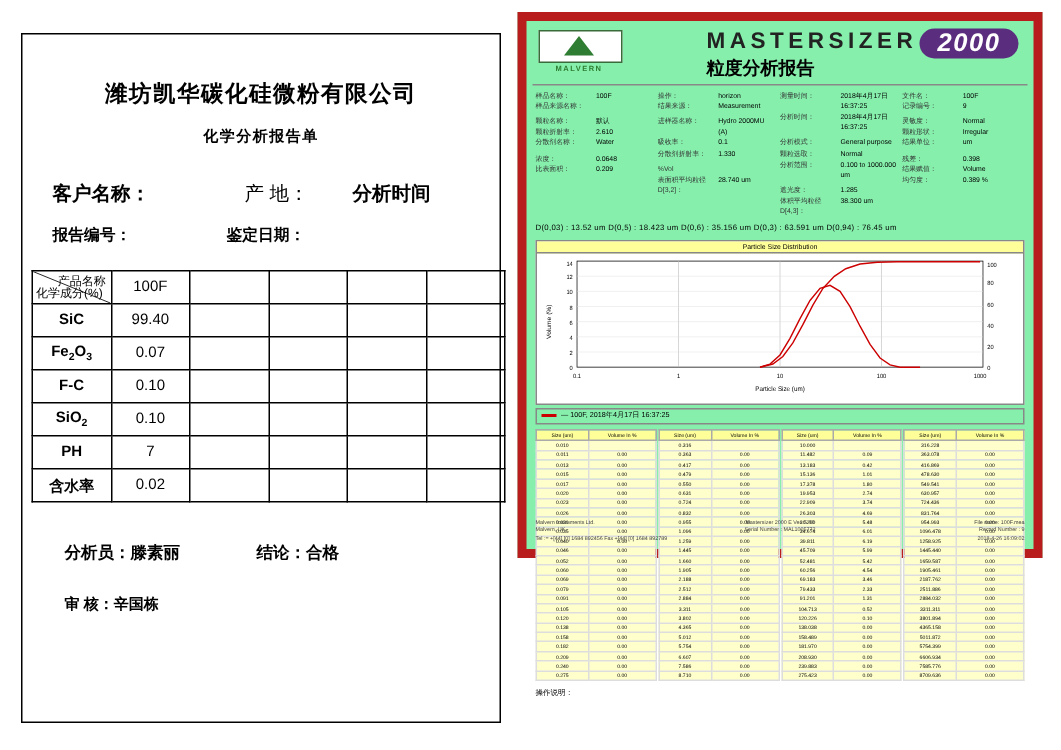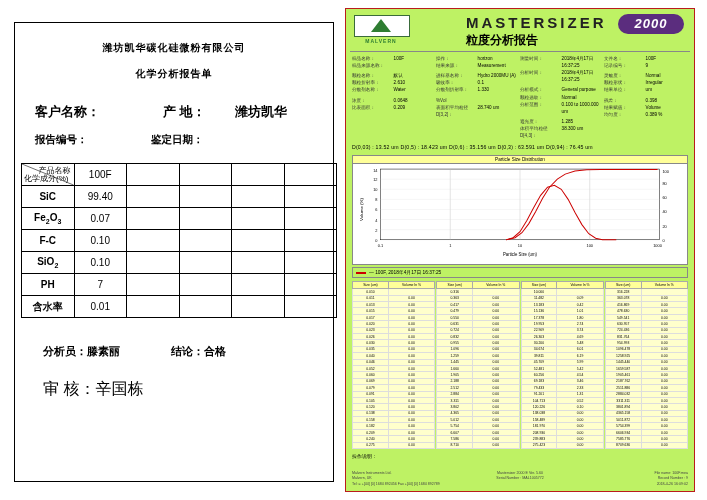--- a/index.html
+++ b/index.html
@@ -10,32 +10,32 @@
   }
   .page{position:absolute;inset:0;}
 
   
   .left{
     position:absolute;left:14px;top:22px;width:320px;height:460px;
     border:1px solid #000;box-sizing:border-box;
   }
   .left-inner{position:absolute;inset:6px;}
   .cn-title{
-    text-align:center;font-weight:bold;font-size:10px;
-    letter-spacing:1px;margin-top:12px;
+    text-align:center;font-weight:bold;font-size:15px;
+    letter-spacing:1px;margin-top:24px;
   }
   .cn-title2{
     text-align:center;font-weight:bold;font-size:10px;
     letter-spacing:1px;margin-top:12px;
   }
   .fieldrow{
     display:flex;font-size:13px;margin-top:22px;padding:0 14px;gap:12px;
   }
   .fieldrow .f1{width:116px;font-weight:bold;}
-  .fieldrow .f2{width:60px;font-weight:bold;}
+  .fieldrow .f2{width:60px;font-weight:normal;}
   .fieldrow .f3{font-weight:bold;}
   .fieldrow2{
     display:flex;font-size:10.5px;margin-top:12px;padding:0 14px;
   }
   .fieldrow2 .f1{width:116px;font-weight:bold;}
   .fieldrow2 .f2{font-weight:bold;}
 
   table.ctable{
     border-collapse:collapse;margin:16px auto 0 auto;width:316px;
     table-layout:fixed;
@@ -55,26 +55,26 @@
   td.diag .bl{position:absolute;left:2px;bottom:1px;font-size:8px;margin-top:38px;}
   td.rowhdr{font-weight:bold;font-size:10px;}
   sub{font-size:7px;}
 
   .sign{
     display:flex;font-size:11px;margin-top:26px;padding:0 22px;
     font-weight:bold;
   }
   .sign .s1{width:128px;}
   .sign .s2{}
-  .sign2{font-size:16px;margin-top:20px;padding:0 22px;font-weight:normal;}
+  .sign2{font-size:10px;margin-top:20px;padding:0 22px;font-weight:bold;}
 
   
   .right{
-    position:absolute;left:345px;top:8px;width:350px;height:484px;
-    border:1px solid #b91c1c;box-sizing:border-box;background:#bef264;
+    position:absolute;left:345px;top:8px;width:350px;height:364px;
+    border:6px solid #b91c1c;box-sizing:border-box;background:#86efac;
   }
   .ms-head{position:relative;height:42px;}
   .logo{
     position:absolute;left:8px;top:6px;width:54px;height:26px;
   }
   .logo .box{
     width:54px;height:20px;border:1px solid #3a6b3a;background:#fff;
     position:relative;overflow:hidden;
   }
   .logo .tri{
@@ -88,21 +88,21 @@
   }
   .mastersizer{
     position:absolute;left:120px;top:5px;font-size:15px;letter-spacing:3px;
     font-weight:bold;color:#222;
   }
   .msub{
     position:absolute;left:120px;top:23px;font-size:12px;font-weight:bold;
   }
   .badge2000{
     position:absolute;right:10px;top:5px;width:66px;height:20px;
-    border-radius:10px;background:#5b2d7e;color:#fff;font-size:13px;
+    border-radius:10px;background:#5b2d7e;color:#fff;font-size:17px;
     font-style:italic;font-weight:bold;text-align:center;line-height:20px;
     letter-spacing:1px;
   }
   .hr{height:1px;background:#888;margin:0 4px;}
 
   .meta{
     padding:3px 6px 0 6px;font-size:4.6px;line-height:1.55;
   }
   .meta .grid{display:flex;}
   .meta .col{flex:1;padding-right:4px;}
@@ -163,21 +163,21 @@
 <div class="page">
 
   <div class="left">
     <div class="left-inner">
       <div class="cn-title">潍坊凯华碳化硅微粉有限公司</div>
       <div class="cn-title2">化学分析报告单</div>
 
       <div class="fieldrow">
         <div class="f1">客户名称：</div>
         <div class="f2">产    地：</div>
-        <div class="f3">潍坊凯华</div>
+        <div class="f3">分析时间</div>
       </div>
 
       <div class="fieldrow2">
         <div class="f1">报告编号：</div>
         <div class="f2">鉴定日期：</div>
       </div>
 
       <table class="ctable">
         <tbody>
             <tr>
@@ -231,21 +231,21 @@
         <tr>
           <td class="rowhdr">PH</td>
           <td>7</td>
           <td></td>
               <td></td>
               <td></td>
               <td></td>
         </tr>
         <tr>
           <td class="rowhdr">含水率</td>
-          <td>0.01</td>
+          <td>0.02</td>
           <td></td>
               <td></td>
               <td></td>
               <td></td>
         </tr>
       </tbody>
         </table>
 
       <div class="sign">
         <div class="s1"><span>分析员：</span><span>滕素丽</span></div>

